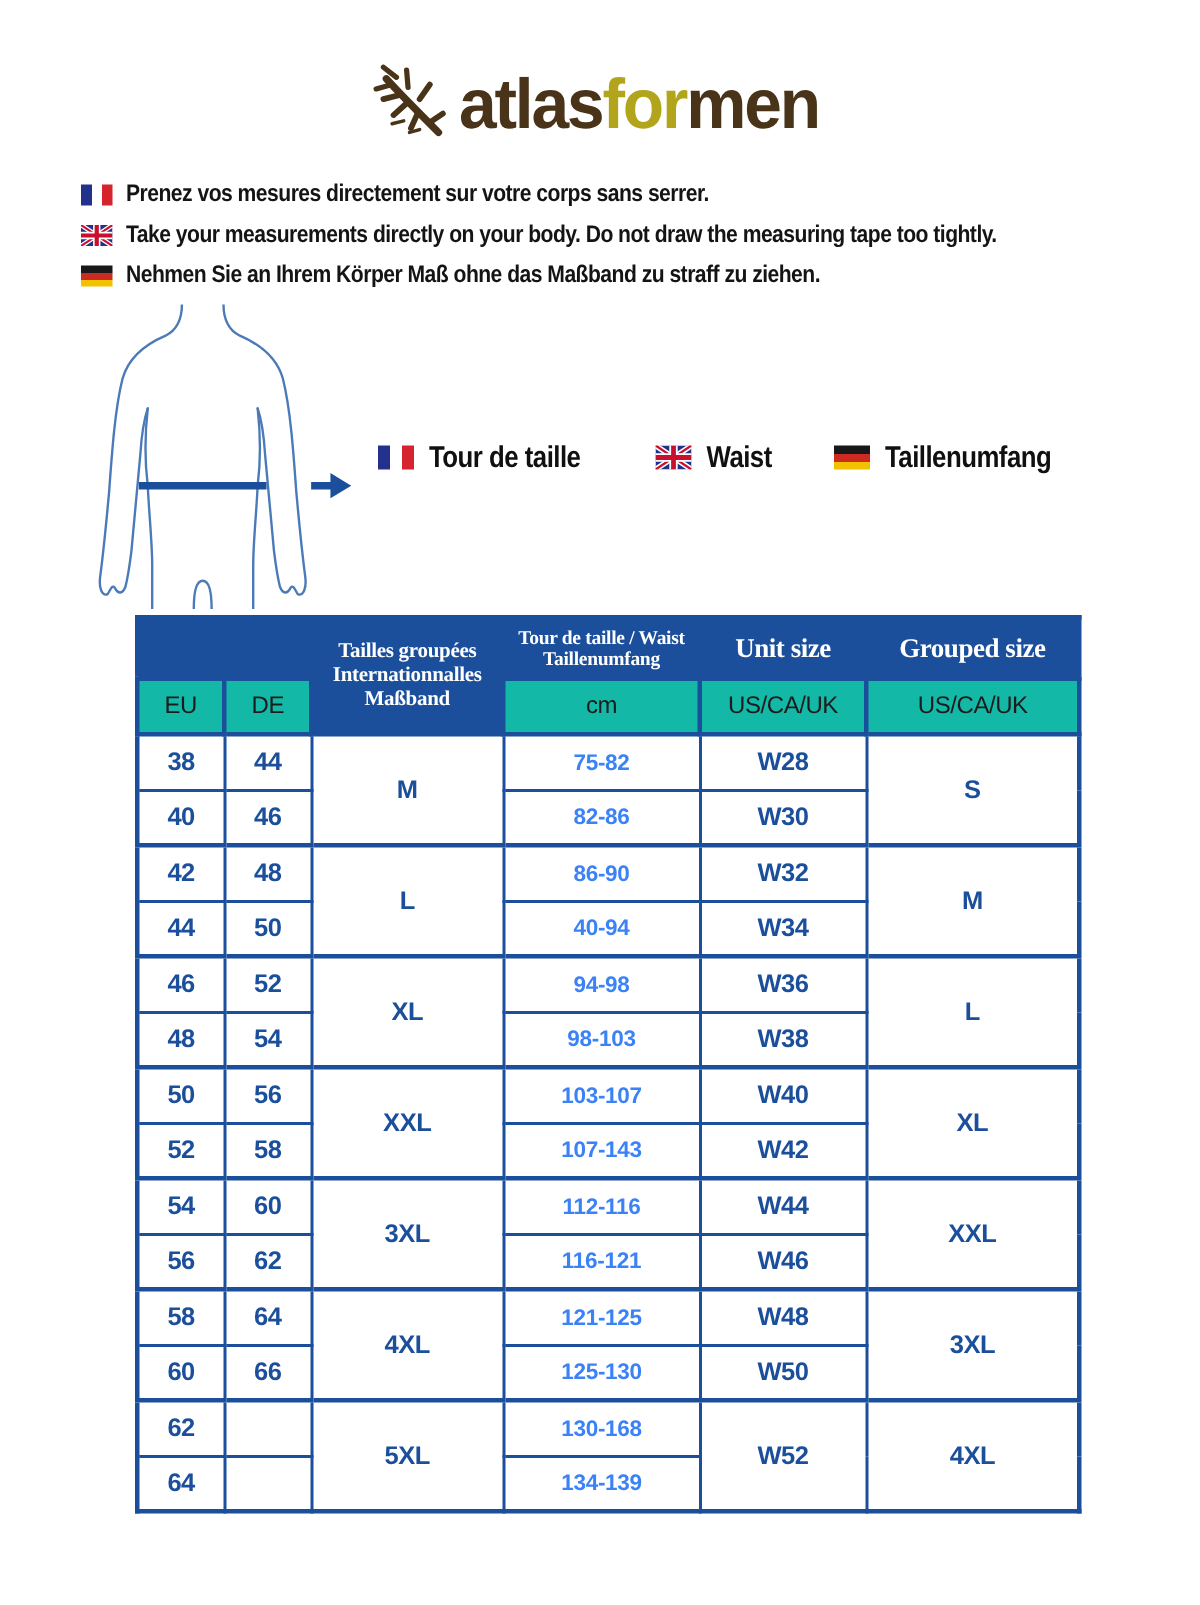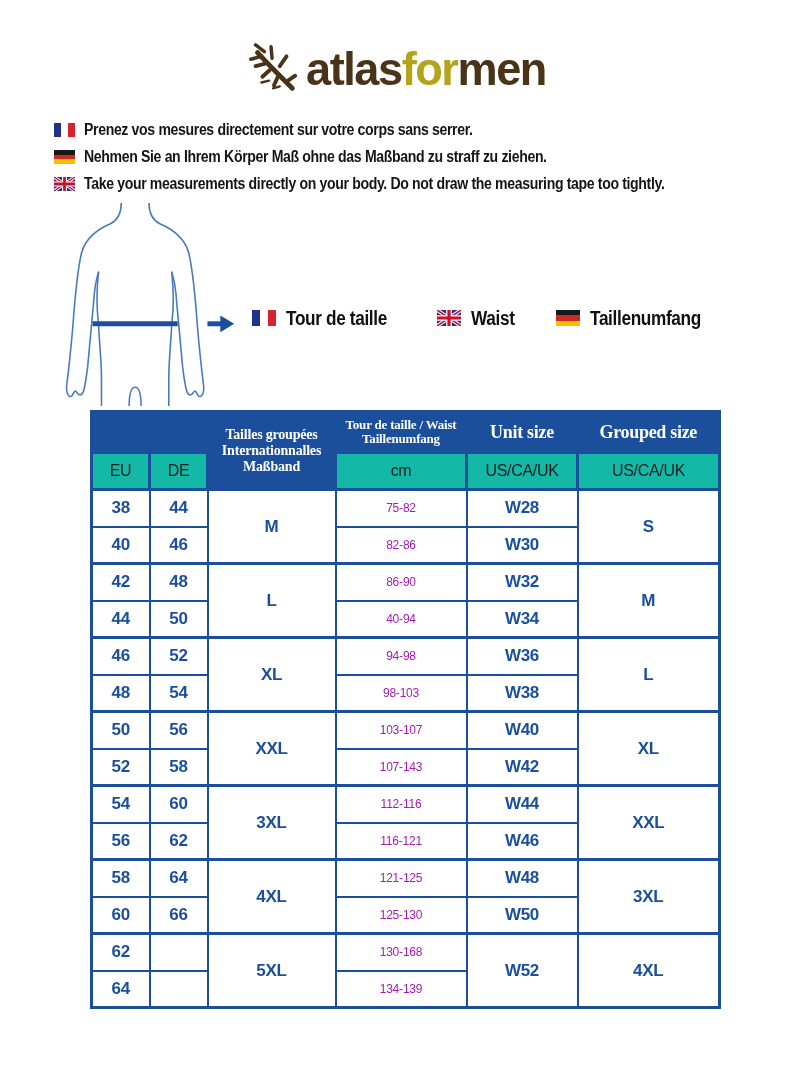--- a/index.html
+++ b/index.html
@@ -37,21 +37,21 @@
   .flag { display:inline-block; width:21px; height:14px; flex:0 0 auto; }
   .flag-fr { background:linear-gradient(to right,#21318c 33.4%,#ffffff 33.4%,#ffffff 66.7%,#d6242f 66.7%); }
   .flag-de { background:linear-gradient(to bottom,#181818 33.4%,#ce2a24 33.4%,#ce2a24 66.7%,#f2c200 66.7%); }
   .flag-uk svg { width:100%; height:100%; display:block; }
   .flag-lg { width:24px; height:16px; }
 
   
   .figure-svg { position:absolute; left:60px; top:203px; width:178px; height:203px; }
 
   .measure-labels {
-    position:absolute; left:252px; top:302px; display:flex; align-items:center; gap:34px;
+    position:absolute; left:252px; top:289px; display:flex; align-items:center; gap:34px;
     height:32px; white-space:nowrap;
   }
   .measure-item { display:flex; align-items:center; gap:10px; }
   .measure-text {
     font-size:20px; font-weight:bold; color:#101010; letter-spacing:-0.4px;
     transform:scaleX(0.86); transform-origin:left center;
   }
 
   
   .size-table {
@@ -66,21 +66,21 @@
   thead td { border:2px solid #1b4f9b; }
   .hd-blue { background:#1b4f9b; color:#fff; font-weight:bold; }
   .hd-gray { background:#14b8a6; color:#1c1c1c; border:3px solid #1b4f9b !important; }
   .hd-top { height:41px;font-family:Liberation Serif, serif; }
   .hd-sub { height:37px; font-size:16px; letter-spacing:-0.3px; }
   .hd-line-sm { display:block; font-size:13px; line-height:14.5px; letter-spacing:-0.2px; }
   .hd-line-md { display:block; font-size:14px; line-height:16px; letter-spacing:-0.2px; }
   .hd-big { font-size:18px; letter-spacing:-0.3px; }
 
   .cell-blue { color:#1b4f9b; font-weight:bold; font-size:17px; letter-spacing:-0.3px; }
-  .cell-dark { color:#a21caf; font-weight:normal; font-size:12px; letter-spacing:-0.2px; }
+  .cell-dark { color:#3b82f6; font-weight:bold; font-size:15px; letter-spacing:-0.2px; }
 </style>
 </head>
 <body>
 
 <div class="page">
 
   <div class="logo-row">
     <svg class="logo-icon" viewBox="0 0 60 62">
       <g stroke="#4a3419" fill="none" stroke-linecap="round">
         <path d="M50,52 C40,42 24,26 14,15" stroke-width="5"></path>
@@ -98,34 +98,34 @@
     </svg>
     <div class="logo-text"><span class="logo-brown">atlas</span><span class="logo-olive">for</span><span class="logo-brown">men</span></div>
   </div>
 
   <div class="instructions">
     <div class="instr-line">
       <span class="flag flag-fr"></span>
       <span class="instr-text">Prenez vos mesures directement sur votre corps sans serrer.</span>
     </div>
     <div class="instr-line">
-      <span class="flag flag-de"></span>
-      <span class="instr-text">Nehmen Sie an Ihrem Körper Maß ohne das Maßband zu straff zu ziehen.</span>
-    </div>
-    <div class="instr-line">
       <span class="flag flag-uk">
           <svg viewBox="0 0 60 40">
             <rect fill="#21318c" width="60" height="40"></rect>
             <path d="M0,0 60,40 M60,0 0,40" stroke="#fff" stroke-width="9"></path>
             <path d="M0,0 60,40 M60,0 0,40" stroke="#c8102e" stroke-width="4"></path>
             <path d="M30,0 V40 M0,20 H60" stroke="#fff" stroke-width="14"></path>
             <path d="M30,0 V40 M0,20 H60" stroke="#c8102e" stroke-width="8"></path>
           </svg>
         </span>
       <span class="instr-text">Take your measurements directly on your body. Do not draw the measuring tape too tightly.</span>
+    </div>
+    <div class="instr-line">
+      <span class="flag flag-de"></span>
+      <span class="instr-text">Nehmen Sie an Ihrem Körper Maß ohne das Maßband zu straff zu ziehen.</span>
     </div>
   </div>
 
   <svg class="figure-svg" viewBox="0 0 178 205">
     <g stroke="#4a7ab8" stroke-width="1.6" fill="none" stroke-linejoin="round" stroke-linecap="round">
       <path d="M61,0 C61,10 58,17 50,21 C36,27 25,36 21,50 C16,70 14,98 12,126 C10,148 8,168 6,183 C5,190 7,197 11,195 C13,192 14,188 16,191 C18,195 21,195 23,190 C25,182 26,174 27,166 C29,145 31,122 33,101 C34,85 36,76 38,70"></path>
       <path d="M38,70 C36,88 36,106 38,122 C39,143 41,160 41,176 L41,205"></path>
       <path d="M89,0 C89,10 92,17 100,21 C114,27 125,36 129,50 C134,70 136,98 138,126 C140,148 142,168 144,183 C145,190 143,197 139,195 C137,192 136,188 134,191 C132,195 129,195 127,190 C125,182 124,174 123,166 C121,145 119,122 117,101 C116,85 114,76 112,70"></path>
       <path d="M112,70 C114,88 114,106 112,122 C111,143 109,160 109,176 L109,205"></path>
       <path d="M69,205 C69,193 71,186 75,186 C79,186 81,193 81,205"></path>

